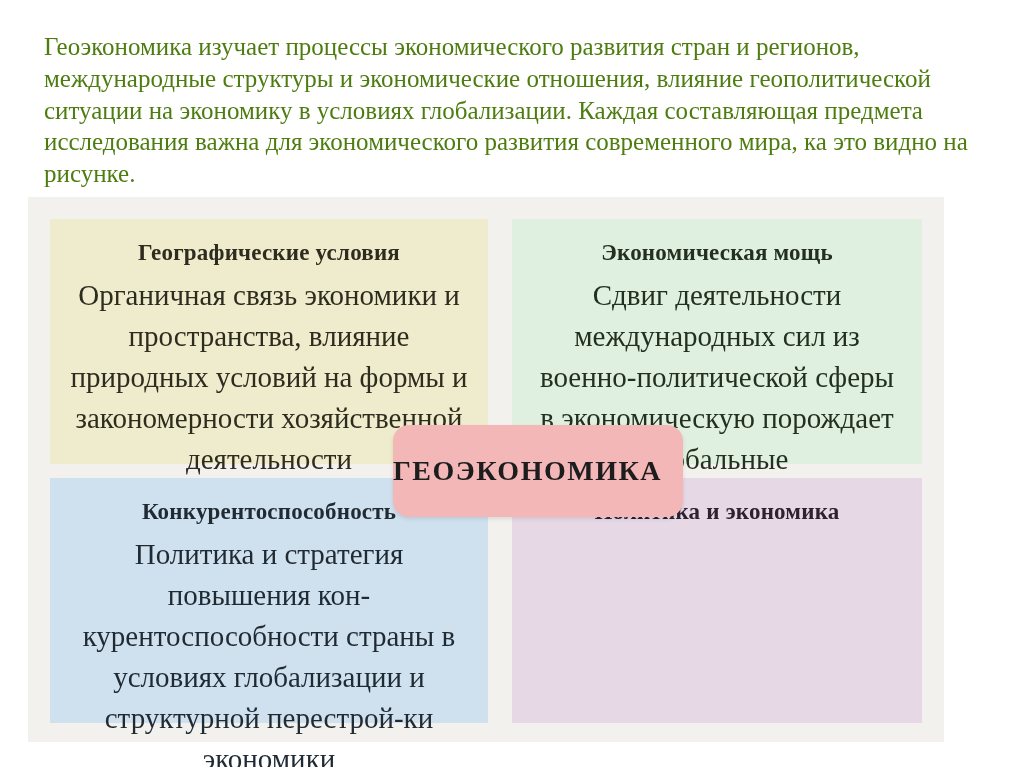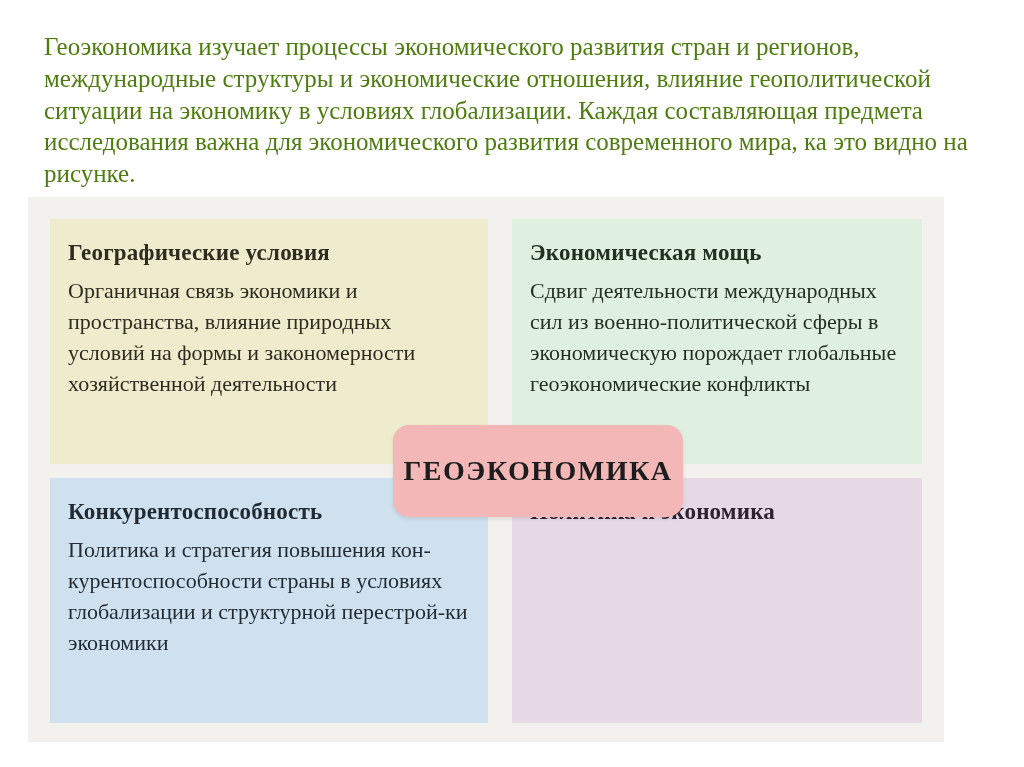--- a/index.html
+++ b/index.html
@@ -43,31 +43,31 @@
   }
   .grid {
     position: relative;
     width: 100%;
     height: 100%;
   }
   .quad {
     position: absolute;
     box-sizing: border-box;
     padding: 20px 18px 14px 18px;
-    text-align: left;
+    text-align: center;
   }
   .quad-title {
     font-weight: bold;
     font-size: 23px;
     line-height: 1.2;
     margin-bottom: 8px;
     letter-spacing: 0.2px;
   }
   .quad-body {
-    font-size: 22px;
+    font-size: 29px;
     line-height: 1.42;
   }
   .q-geo {
     left: 0px;
     top: 0px;
     width: 438px;
     height: 245px;
     background: #eeeccd;
     color: #2e2b1f;
   }
@@ -98,21 +98,21 @@
   .center-box {
     position: absolute;
     left: 343px;
     top: 206px;
     width: 290px;
     height: 92px;
     background: #f3b7b7;
     border-radius: 16px;
     display: flex;
     align-items: center;
-    justify-content: center;
+    justify-content: flex-start;
     box-shadow: 0 2px 4px rgba(0,0,0,0.10);
   }
   .center-label {
     font-weight: bold;
     font-size: 28px;
     letter-spacing: 1.5px;
     color: #1d1d1d;
     font-family: "Liberation Serif", serif;
   }
 </style>

